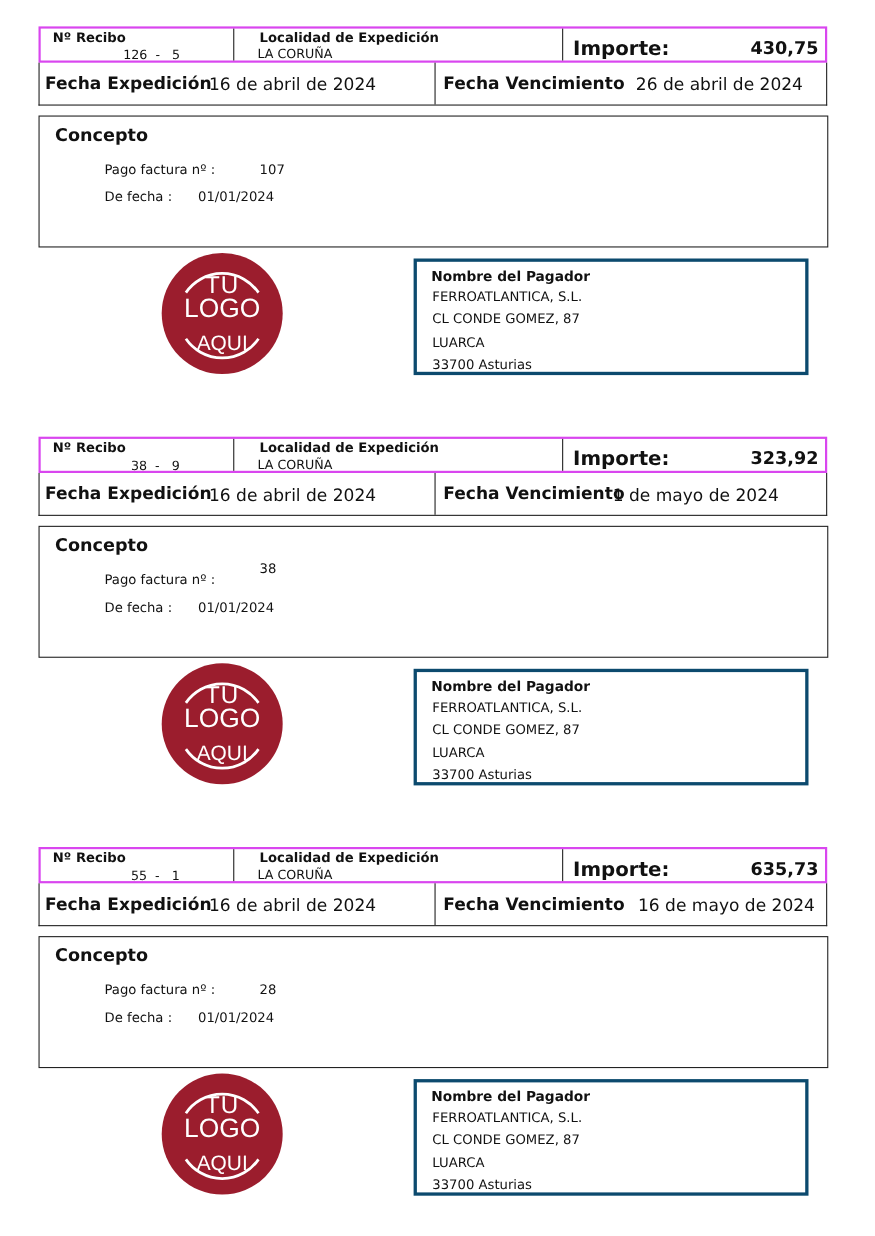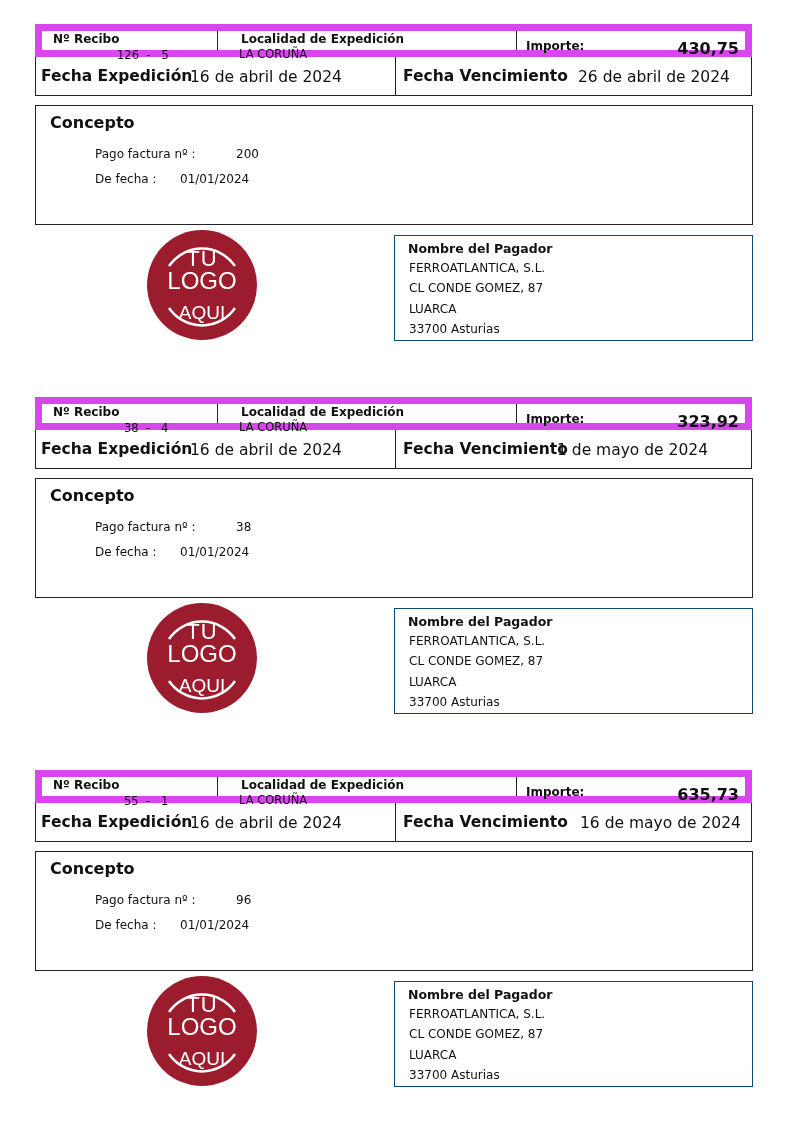--- a/index.html
+++ b/index.html
@@ -1,41 +1,41 @@
 <!DOCTYPE html>
 <html><head>
 <meta charset="utf-8">
 <style>
   html, body { margin:0; padding:0; background:#ffffff; }
   body { width:795px; height:1124px; position:relative; overflow:hidden;
          font-family:"DejaVu Sans", sans-serif; color:#111; }
   .receipt { position:absolute; left:0; width:795px; height:340px; }
   .hdr-top { position:absolute; left:35px; top:0; width:717px; height:33px;
-             border:7px solid #d946ef; box-sizing:border-box; }
+             border:2px solid #d946ef; box-sizing:border-box; }
   .hdr-bot { position:absolute; left:35px; top:33px; width:717px; height:39px;
              border:1px solid #222; border-top:none; box-sizing:border-box;padding-left:48px; }
   .vline { position:absolute; top:0; bottom:0; width:0; border-left:1px solid #222; }
   .lbl-small { position:absolute; font-size:12px; font-weight:bold; }
   .val-small { position:absolute; font-size:11.5px; }
-  .importe-lbl { position:absolute; left:484px; top:8px; font-size:12px; font-weight:bold; }
+  .importe-lbl { position:absolute; left:484px; top:8px; font-size:18px; font-weight:bold; }
   .importe-val { position:absolute; right:6px; top:8px; font-size:16px; font-weight:bold; }
   .date-lbl { position:absolute; top:10px; font-size:15.5px; font-weight:bold; }
   .date-val { position:absolute; top:11px; font-size:15.5px; }
   .concept { position:absolute; left:35px; top:81px; width:718px; height:120px;
              border:1px solid #222; box-sizing:border-box; }
   .concept-title { position:absolute; left:14px; top:7px; font-size:16px; font-weight:bold; }
   .concept-line { position:absolute; font-size:12px;margin-left:45px; }
   .logo { position:absolute; left:147px; top:206px; width:110px; height:110px; border-radius:50%;
           background:#9b1d2d; color:#fff; text-align:center; font-family:"Liberation Sans", sans-serif; }
   .logo svg { position:absolute; left:0; top:0; }
   .logo .tu { position:absolute; left:0; right:0; top:16px; font-size:22px; letter-spacing:1px; }
   .logo .lg { position:absolute; left:0; right:0; top:37px; font-size:24px; letter-spacing:0px; }
   .logo .aq { position:absolute; left:0; right:0; top:72px; font-size:19px; }
-  .payer { position:absolute; left:394px; top:211px; width:359px; height:106px;
-           border:1px solid #0c4a6e; box-sizing:border-box; }
+  .payer { position:absolute; left:376px; top:211px; width:359px; height:106px;
+           border:3px solid #0c4a6e; box-sizing:border-box; }
   .payer-title { position:absolute; left:13px; top:5px; font-size:12.5px; font-weight:bold; }
   .payer-line { position:absolute; left:14px; font-size:12px; }
 </style>
 </head>
 <body>
 
 <div class="receipt" style="top:24px;">
   <div class="hdr-top">
     <div class="vline" style="left:175px;"></div>
     <div class="vline" style="left:474px;"></div>
@@ -49,21 +49,21 @@
   <div class="hdr-bot">
     <div class="vline" style="left:359px;"></div>
     <span class="date-lbl" style="left:5px;">Fecha Expedición</span>
     <span class="date-val" style="left:154px;">16 de abril de 2024</span>
     <span class="date-lbl" style="left:367px;">Fecha Vencimiento</span>
     <span class="date-val" style="left:542px;">26 de abril de 2024</span>
   </div>
   <div class="concept">
     <span class="concept-title">Concepto</span>
     <span class="concept-line" style="left:14px;top:41px;">Pago factura nº :</span>
-    <span class="concept-line" style="left:155px;top:41px;">200</span>
+    <span class="concept-line" style="left:155px;top:41px;">107</span>
     <span class="concept-line" style="left:14px;top:66px;">De fecha :</span>
     <span class="concept-line" style="left:99px;top:66px;">01/01/2024</span>
   </div>
   <div class="logo">
     <svg width="110" height="110">
       <path d="M22 36 A40 40 0 0 1 88 36" stroke="#fff" stroke-width="2.5" fill="none"></path>
       <path d="M22 78 A40 40 0 0 0 88 78" stroke="#fff" stroke-width="2.5" fill="none"></path>
     </svg>
     <span class="tu">TU</span>
     <span class="lg">LOGO</span>
@@ -76,37 +76,37 @@
     <span class="payer-line" style="top:66px;">LUARCA</span>
     <span class="payer-line" style="top:86px;">33700 Asturias</span>
   </div>
 </div>
 
 <div class="receipt" style="top:397px;">
   <div class="hdr-top">
     <div class="vline" style="left:175px;"></div>
     <div class="vline" style="left:474px;"></div>
     <span class="lbl-small" style="left:11px;top:1px;">Nº Recibo</span>
-    <span class="val-small" style="left:82px;top:17px;white-space:pre;">38  -   4</span>
+    <span class="val-small" style="left:82px;top:17px;white-space:pre;">38  -   9</span>
     <span class="lbl-small" style="left:199px;top:1px;">Localidad de Expedición</span>
     <span class="val-small" style="left:197px;top:16px;">LA CORUÑA</span>
     <span class="importe-lbl">Importe:</span>
     <span class="importe-val">323,92</span>
   </div>
   <div class="hdr-bot">
     <div class="vline" style="left:359px;"></div>
     <span class="date-lbl" style="left:5px;">Fecha Expedición</span>
     <span class="date-val" style="left:154px;">16 de abril de 2024</span>
     <span class="date-lbl" style="left:367px;">Fecha Vencimiento</span>
     <span class="date-val" style="left:521px;">1 de mayo de 2024</span>
   </div>
   <div class="concept">
     <span class="concept-title">Concepto</span>
     <span class="concept-line" style="left:14px;top:41px;">Pago factura nº :</span>
-    <span class="concept-line" style="left:155px;top:41px;text-align:center;">38</span>
+    <span class="concept-line" style="left:155px;top:31px;text-align:center;">38</span>
     <span class="concept-line" style="left:14px;top:66px;">De fecha :</span>
     <span class="concept-line" style="left:99px;top:66px;">01/01/2024</span>
   </div>
   <div class="logo">
     <svg width="110" height="110">
       <path d="M22 36 A40 40 0 0 1 88 36" stroke="#fff" stroke-width="2.5" fill="none"></path>
       <path d="M22 78 A40 40 0 0 0 88 78" stroke="#fff" stroke-width="2.5" fill="none"></path>
     </svg>
     <span class="tu">TU</span>
     <span class="lg">LOGO</span>
@@ -135,21 +135,21 @@
   <div class="hdr-bot">
     <div class="vline" style="left:359px;"></div>
     <span class="date-lbl" style="left:5px;">Fecha Expedición</span>
     <span class="date-val" style="left:154px;">16 de abril de 2024</span>
     <span class="date-lbl" style="left:367px;">Fecha Vencimiento</span>
     <span class="date-val" style="left:544px;">16 de mayo de 2024</span>
   </div>
   <div class="concept">
     <span class="concept-title">Concepto</span>
     <span class="concept-line" style="left:14px;top:41px;">Pago factura nº :</span>
-    <span class="concept-line" style="left:155px;top:41px;">96</span>
+    <span class="concept-line" style="left:155px;top:41px;">28</span>
     <span class="concept-line" style="left:14px;top:66px;">De fecha :</span>
     <span class="concept-line" style="left:99px;top:66px;">01/01/2024</span>
   </div>
   <div class="logo">
     <svg width="110" height="110">
       <path d="M22 36 A40 40 0 0 1 88 36" stroke="#fff" stroke-width="2.5" fill="none"></path>
       <path d="M22 78 A40 40 0 0 0 88 78" stroke="#fff" stroke-width="2.5" fill="none"></path>
     </svg>
     <span class="tu">TU</span>
     <span class="lg">LOGO</span>

